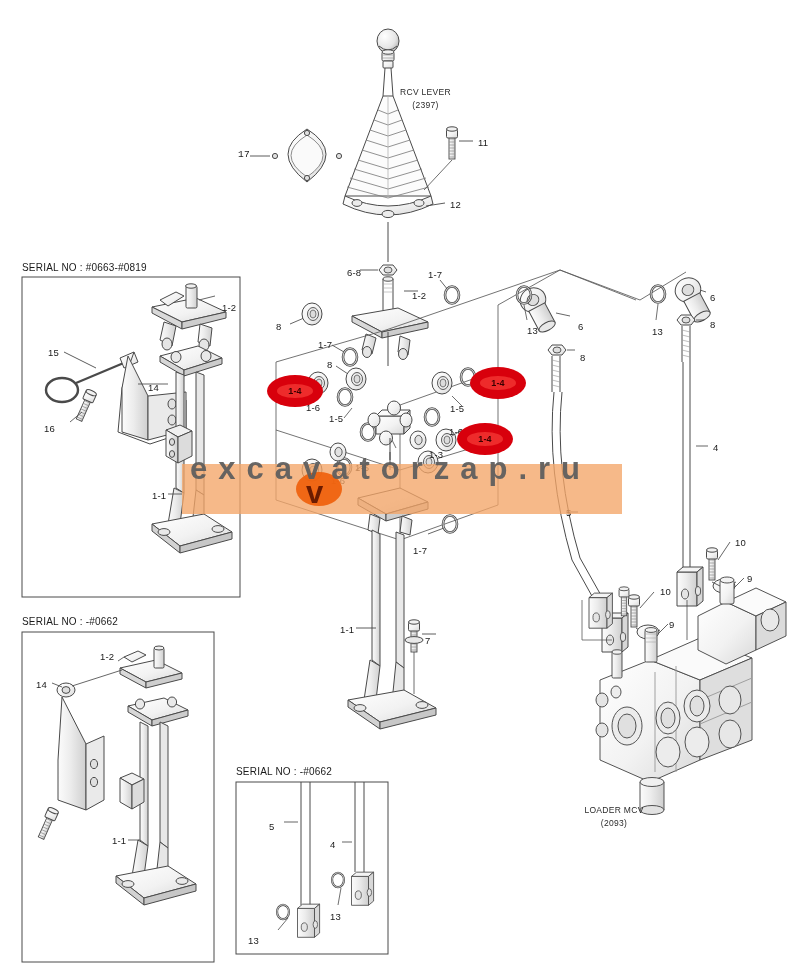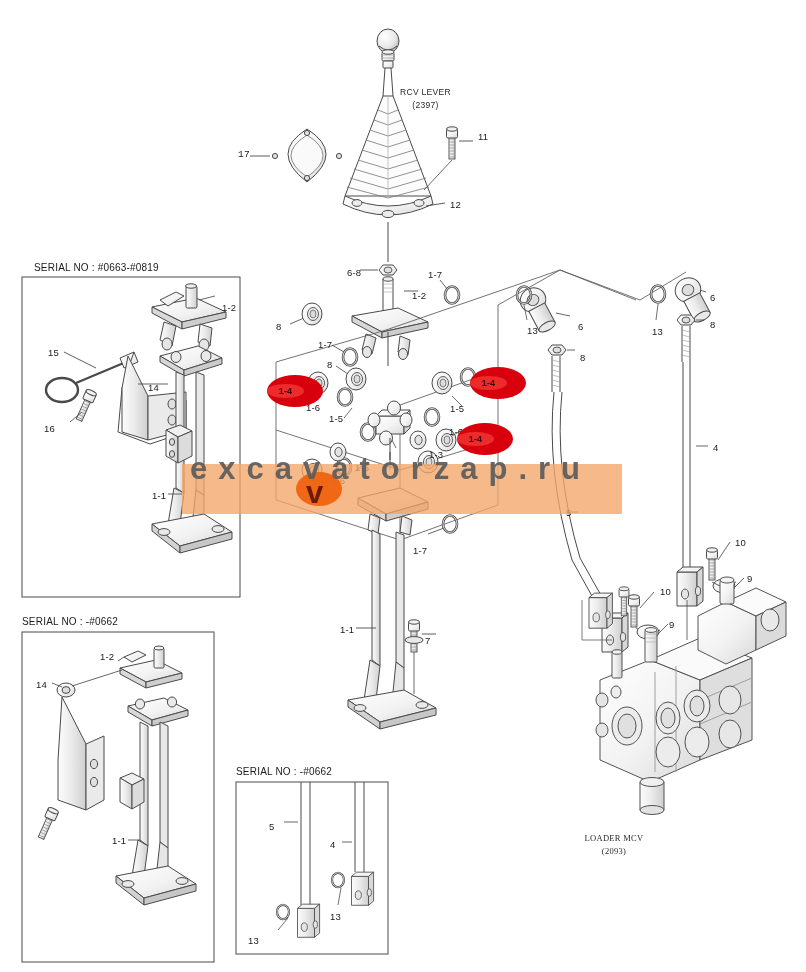--- a/index.html
+++ b/index.html
@@ -52,20 +52,21 @@
     margin-top:12px;
   }
   
   .hl{
     position:absolute;
     border-radius:50%;
     background:#d8000c;
     box-shadow:0 0 0 0 rgba(0,0,0,0);
     display:flex;
     align-items:center;
+    justify-content:center;
   }
   .hl .core{
     width:66%;
     height:46%;
     border-radius:50%;
     background:#ee2b2b;
     display:flex;
     align-items:center;
     justify-content:center;
   }
@@ -622,32 +623,32 @@
         </g>
       <path d="M 341,888 L 338,905" stroke-width=".8"></path>
       <path d="M 342,842 L 352,842" stroke-width=".85"></path>
     </g>
   </svg>
 
   <div class="cap" style="left:400px; top:74px;">
     <div>RCV LEVER</div>
     <div>(2397)</div>
   </div>
-  <div class="cap" style="left:572px; top:820px; width:84px;font-family:Liberation Serif, serif;">
+  <div class="cap" style="left:572px; top:792px; width:84px;">
     <div>LOADER MCV</div>
     <div>(2093)</div>
   </div>
 
-  <div class="serial" style="left:22px; top:262px;margin-left:12px;">SERIAL NO : #0663-#0819</div>
+  <div class="serial" style="left:22px; top:262px;">SERIAL NO : #0663-#0819</div>
   <div class="serial" style="left:22px; top:616px;">SERIAL NO : -#0662</div>
   <div class="serial" style="left:236px; top:766px;">SERIAL NO : -#0662</div>
 
   <div id="callout-layer">
       <div class="cal" style="left: 238px; top: 150px; font-family: Liberation Mono, monospace;">17</div>
-      <div class="cal" style="left: 478px; top: 132px;">11</div>
+      <div class="cal" style="left: 478px; top: 138px;">11</div>
       <div class="cal" style="left: 450px; top: 200px;">12</div>
       <div class="cal" style="left: 347px; top: 268px;">6-8</div>
       <div class="cal" style="left: 428px; top: 270px;">1-7</div>
       <div class="cal" style="left: 412px; top: 291px;">1-2</div>
       <div class="cal" style="left: 276px; top: 322px;">8</div>
       <div class="cal" style="left: 318px; top: 340px;">1-7</div>
       <div class="cal" style="left: 327px; top: 360px;">8</div>
       <div class="cal" style="left: 306px; top: 403px;">1-6</div>
       <div class="cal" style="left: 329px; top: 414px;">1-5</div>
       <div class="cal" style="left: 450px; top: 404px;">1-5</div>

